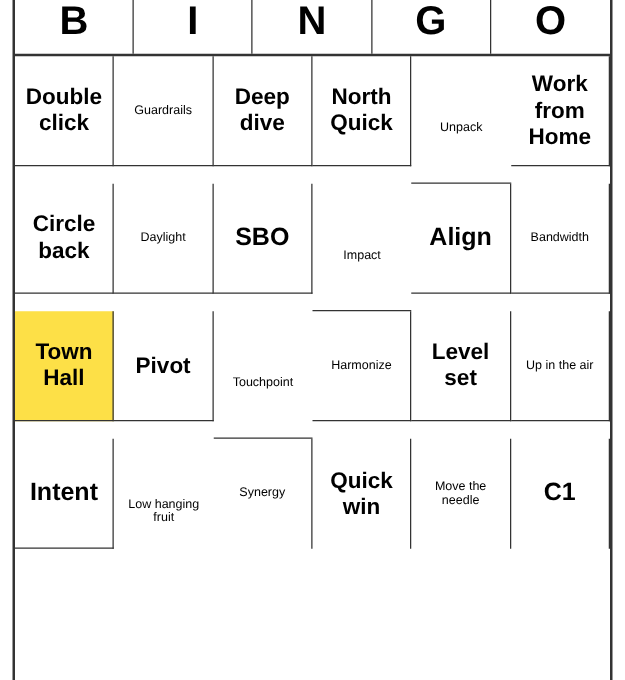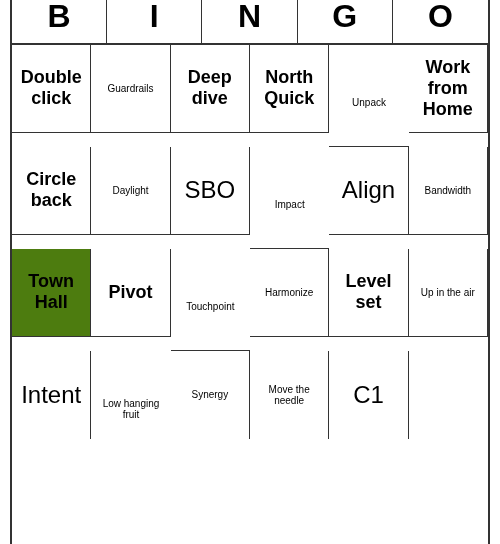--- a/index.html
+++ b/index.html
@@ -48,32 +48,32 @@
       font-size: 14px;
     }
     .bingo-cell:nth-child(5n) {
       border-right: none;
       margin-top: 14px;
     }
     .bingo-cell:nth-last-child(-n+5) {
       border-bottom: none;
     }
     .bingo-cell.large-text {
-      font-size: 24px;
-      font-weight: normal;
+      font-size: 20px;
+      font-weight: bold;
     }
     .bingo-cell.medium-text {
       font-size: 18px;
       font-weight: bold;
     }
     .bingo-cell.small-text {
       font-size: 10px;
     }
     .bingo-cell.highlighted {
-      background-color: #4d7c0f;
+      background-color: #fde047;
     }
   </style>
 </head>
 <body>
 
 <div class="bingo-card">
   <div class="bingo-header">
   <div class="bingo-header-cell">B</div>
       <div class="bingo-header-cell">I</div>
       <div class="bingo-header-cell">N</div>
@@ -95,16 +95,17 @@
       <div class="bingo-cell small-text">Bandwidth</div>
       <div class="bingo-cell medium-text highlighted">Town Hall</div>
       <div class="bingo-cell medium-text">Pivot</div>
       <div class="bingo-cell small-text">Touchpoint</div>
       <div class="bingo-cell small-text">Harmonize</div>
       <div class="bingo-cell medium-text">Level set</div>
       <div class="bingo-cell small-text">Up in the air</div>
       <div class="bingo-cell large-text">Intent</div>
       <div class="bingo-cell small-text">Low hanging fruit</div>
       <div class="bingo-cell small-text">Synergy</div>
+      <div class="bingo-cell medium-text">Quick win</div>
       <div class="bingo-cell small-text">Move the needle</div>
       <div class="bingo-cell large-text">C1</div>
     </div>
 </div>
 
 </body></html>

